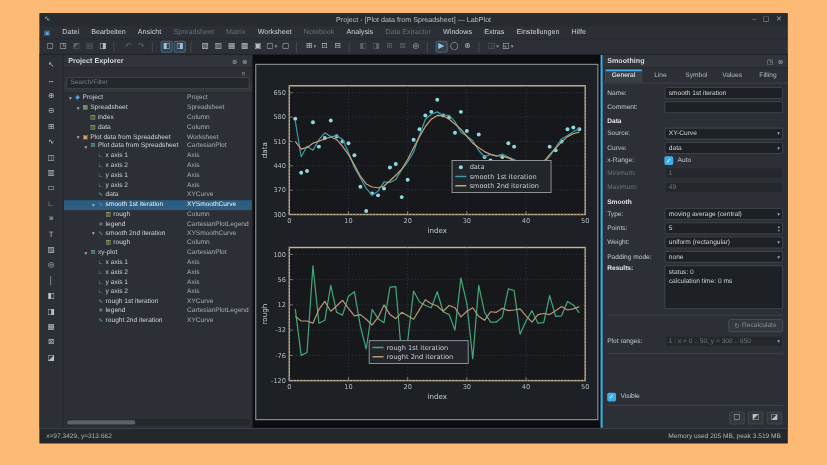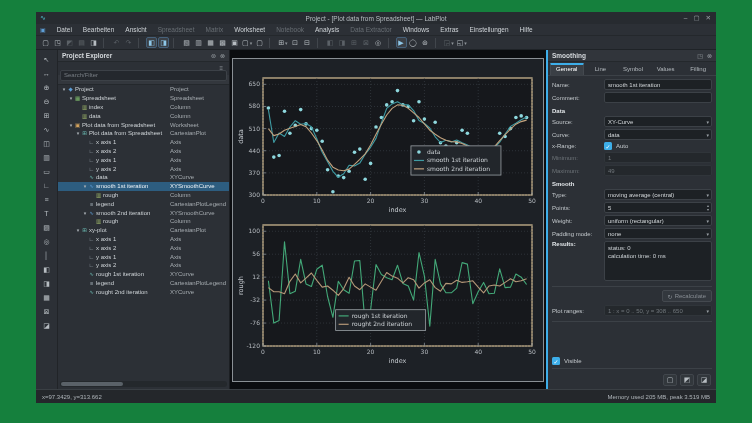--- a/index.html
+++ b/index.html
@@ -1,18 +1,18 @@
 <!DOCTYPE html>
 <html><head>
 <meta charset="utf-8">
 <style>
   * { margin:0; padding:0; box-sizing:border-box; }
   html,body { width:752px; height:423px; background:#000; overflow:hidden;
     font-family:"Liberation Sans", sans-serif; }
-  #canvas { position:absolute; width:752px; height:423px; background:#15803d; }
+  #canvas { position:absolute; width:752px; height:423px; background:#fdba74; }
   #window { position:absolute; left:36px; top:12px; width:680px; height:391px;
     background:#2c3036; color:#c9ced2; }
 
   
   #titlebar { position:absolute; left:0; top:0; width:680px; height:12px;
     background:#272b30; display:flex; align-items:center; }
   #titlebar .appicon { width:8px; height:8px; margin-left:4px; color:#53c7d8; font-size:7px; line-height:8px; }
   #title-text { position:absolute; left:0; right:0; text-align:center; font-size:6.5px; color:#b9bfc4; }
   #win-controls { margin-left:auto; display:flex; gap:6px; padding-right:5px; z-index:2; }
   #win-controls span { font-size:6.5px; color:#9aa0a5; line-height:10px; }

